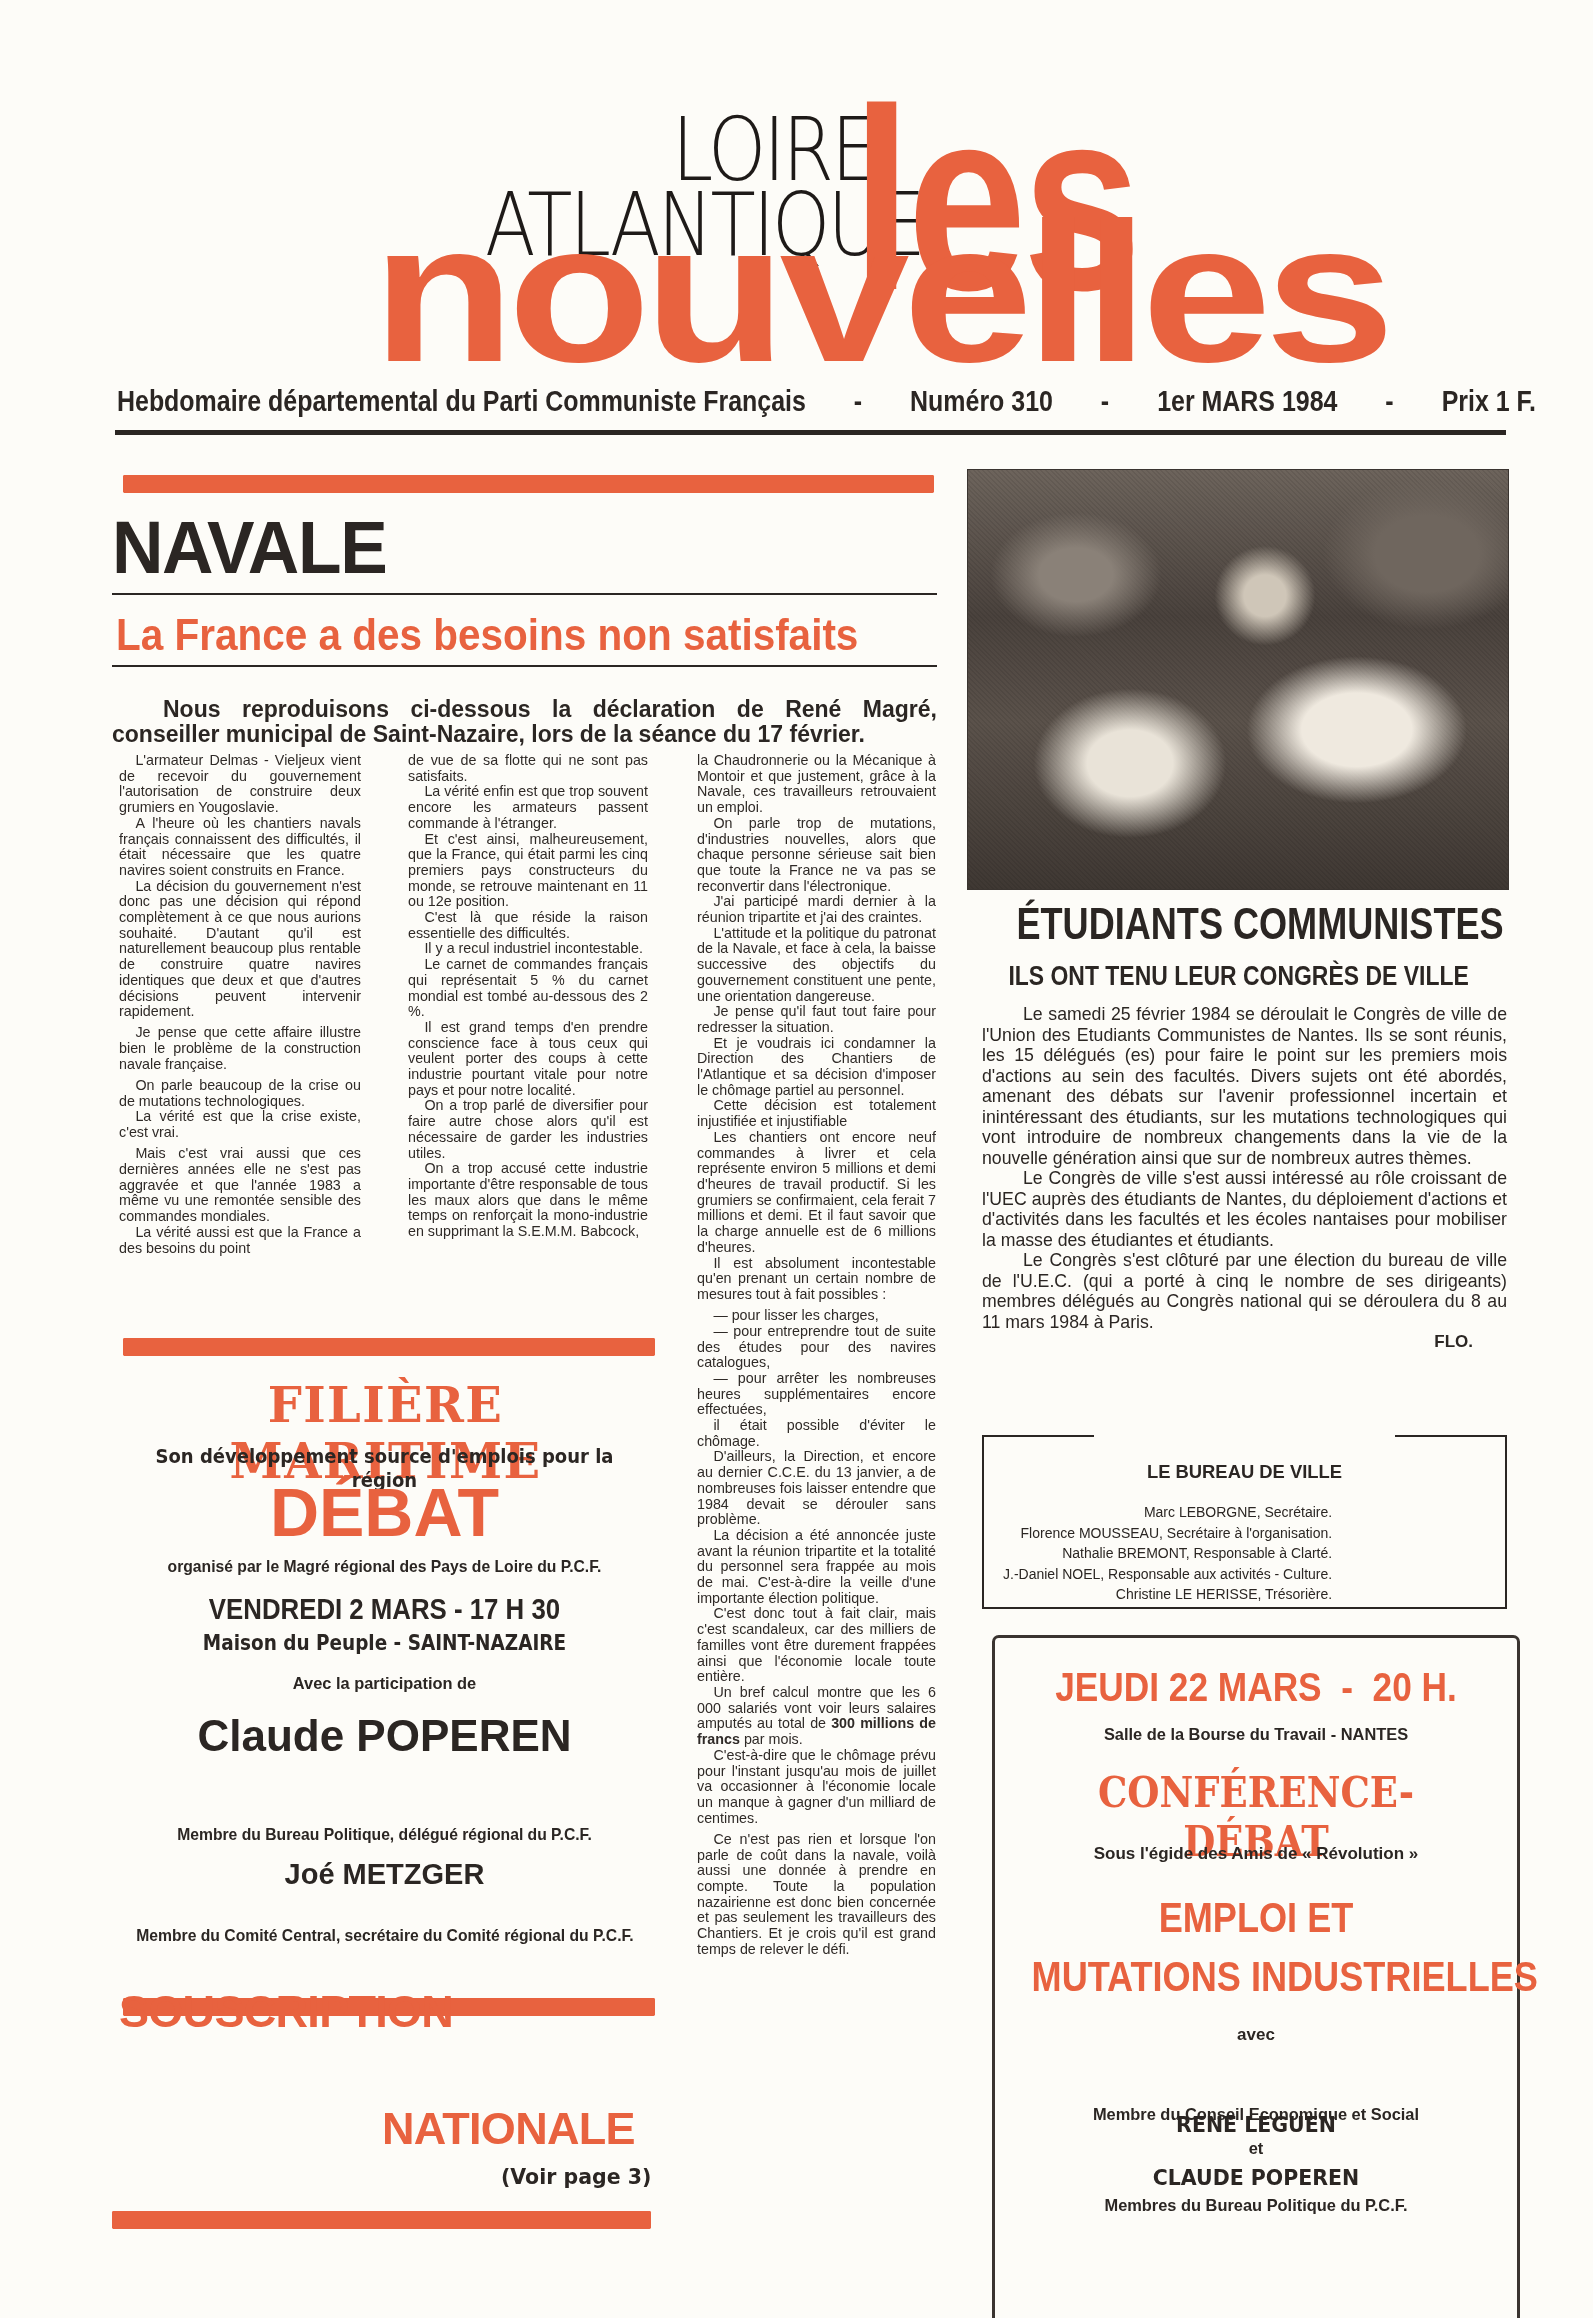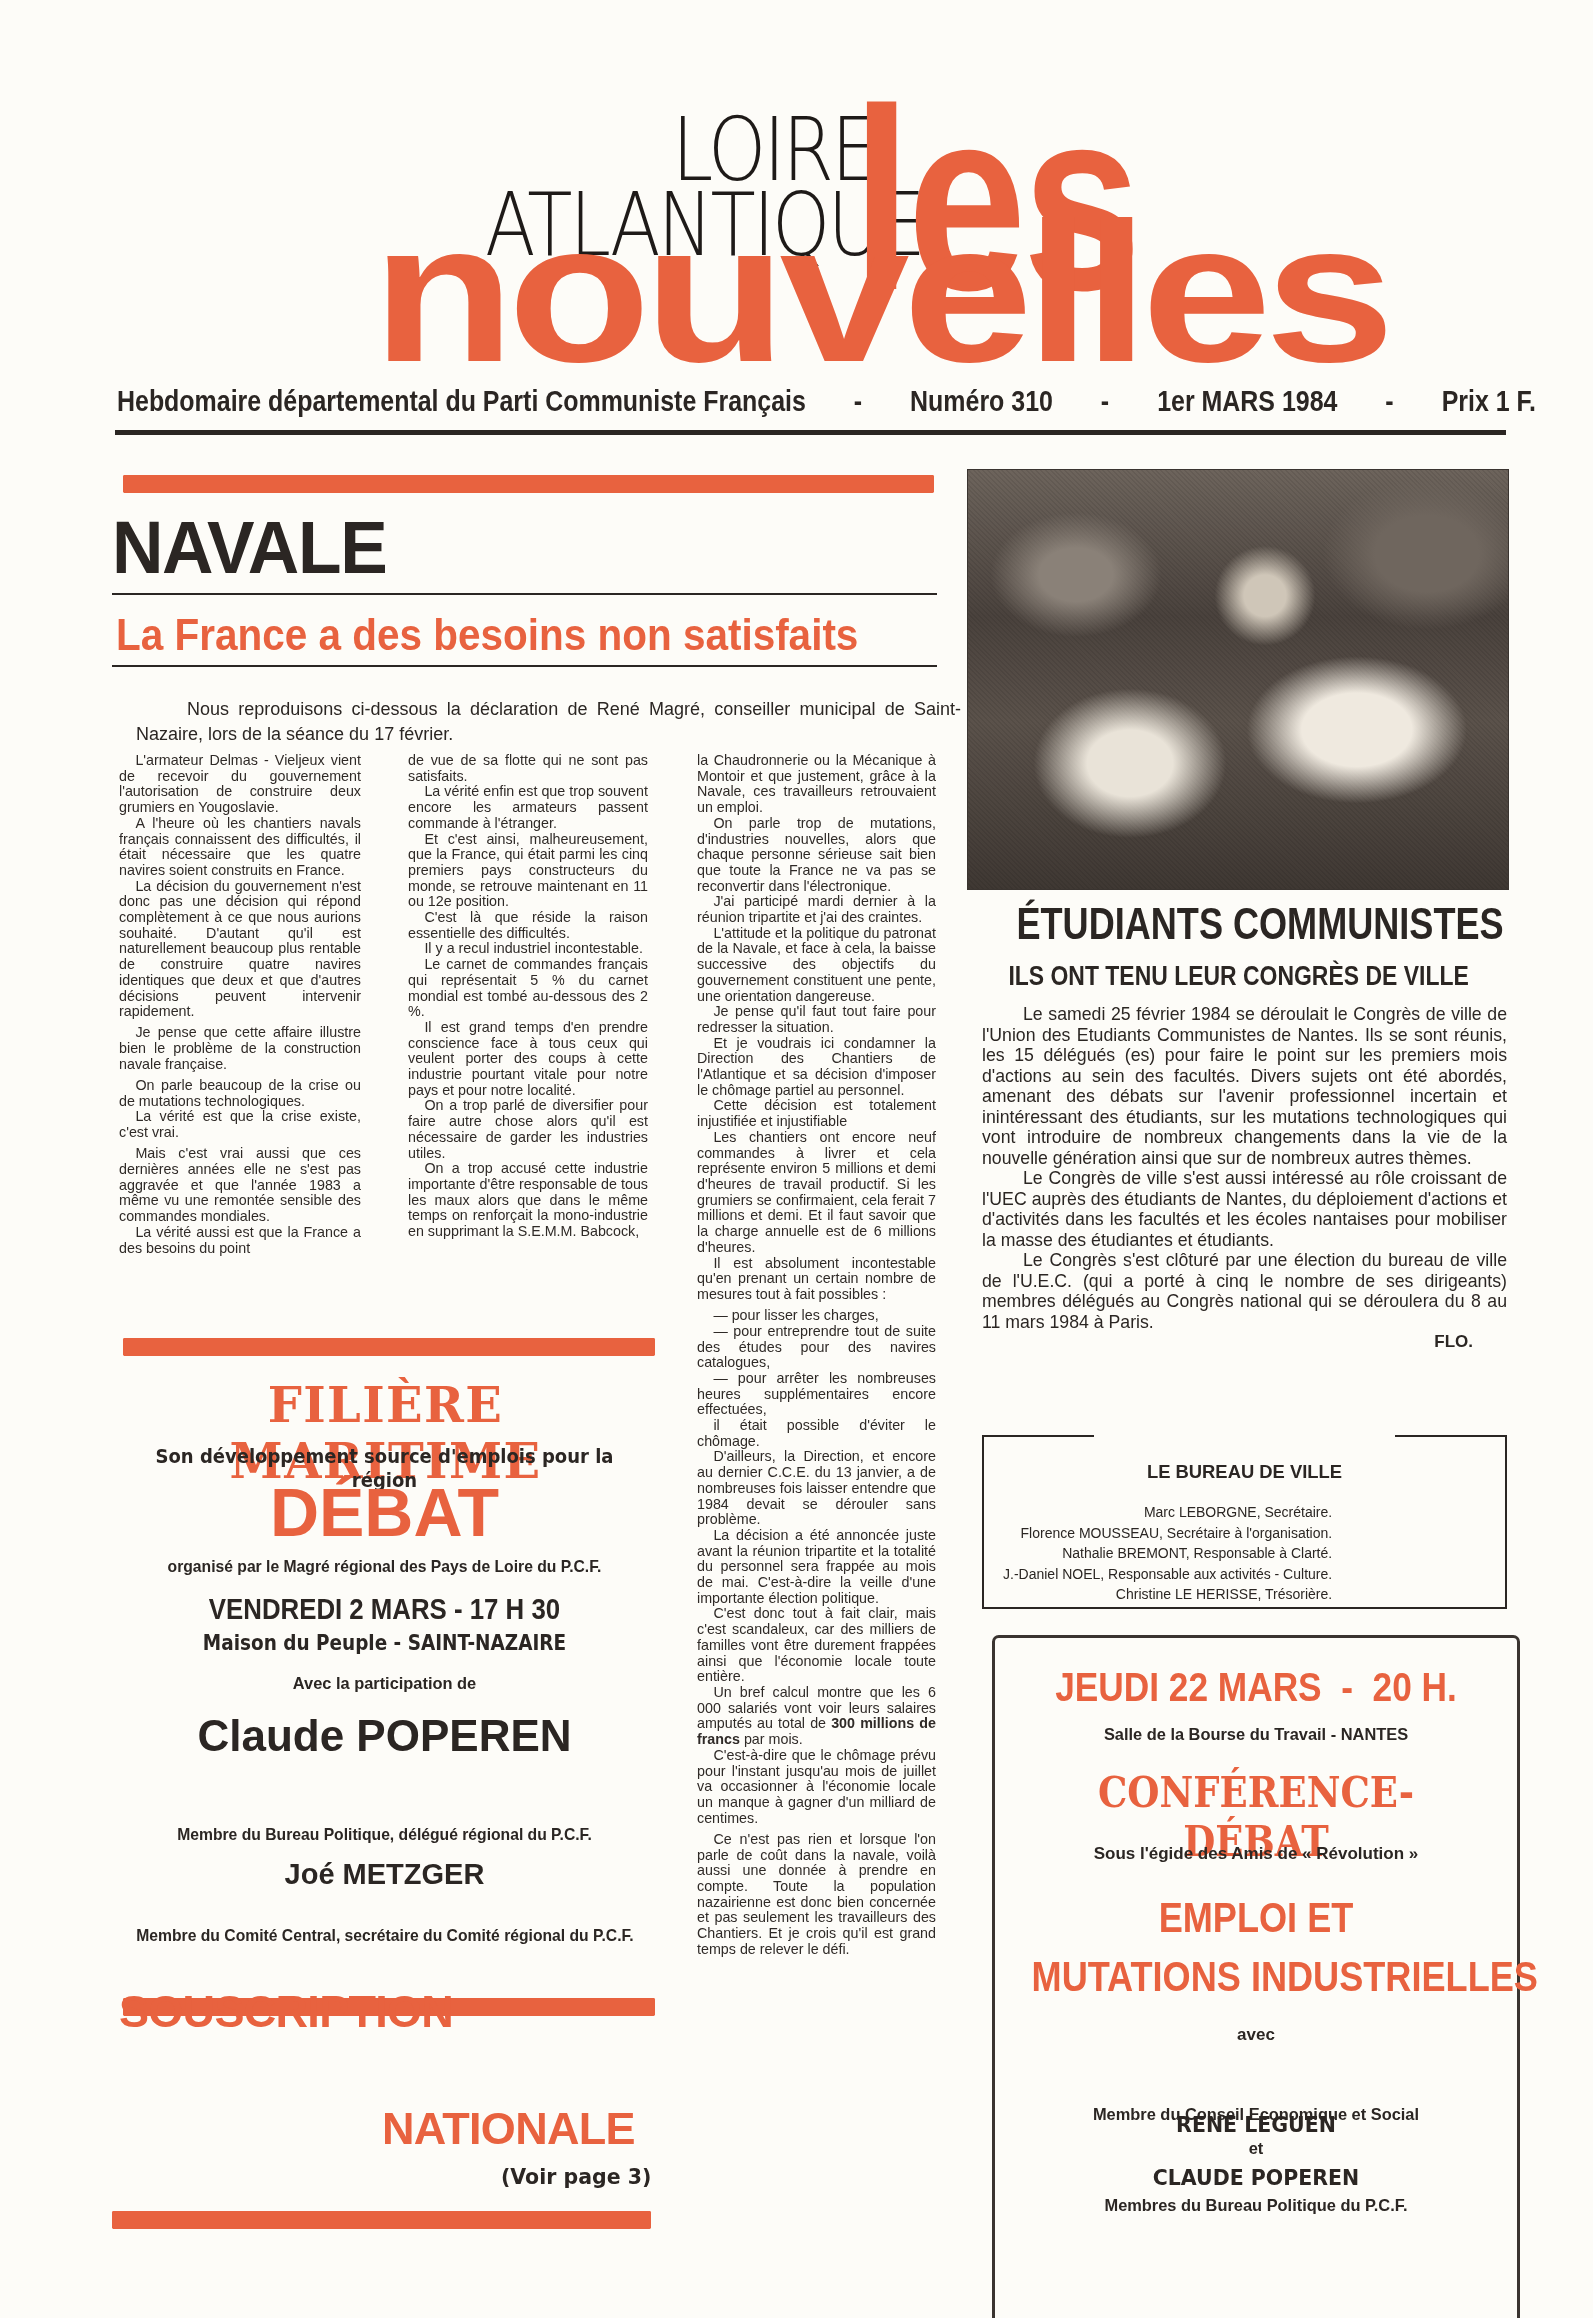--- a/index.html
+++ b/index.html
@@ -12,21 +12,21 @@
 
   
   .loire { font-family: "DejaVu Sans", sans-serif; font-weight: 200; font-size: 74px; line-height: 65px; letter-spacing: -2.7px; color: #1e1a18; transform: scaleY(1.18); transform-origin: top left; }
   .les { font-family: "Liberation Sans", sans-serif; font-weight: 900; font-size: 225px; line-height: 205px; color: #e8623f; letter-spacing: -4.1px; transform: scaleX(0.95) scaleY(1.15); transform-origin: top left; }
   .nouvelles { font-family: "Liberation Sans", sans-serif; font-weight: 900; font-size: 225px; line-height: 198px; color: #e8623f; letter-spacing: -6.8px; transform: scaleX(1.04) scaleY(0.88); transform-origin: top left; }
   .tagline { font-family: "Liberation Sans", sans-serif; font-weight: bold; font-size: 29px; display: flex; justify-content: space-between; transform: scaleX(0.86); transform-origin: left; width: 1650px; }
 
   
   .h-navale { font-weight: bold; font-size: 75px; letter-spacing: -1.4px; transform: scaleX(0.95); transform-origin: left; }
   .h-sub { font-weight: bold; font-size: 44px; transform: scaleX(0.92); transform-origin: left; white-space: nowrap; }
-  .lead { font-weight: normal; font-size: 18px; line-height: 24.5px; text-indent: 51px; text-align: justify; margin-left: 24px; }
+  .lead { font-weight: bold; font-size: 23px; line-height: 24.5px; text-indent: 51px; text-align: justify; }
   .col { font-family: "Liberation Sans", sans-serif; font-size: 14.3px; line-height: 15.7px; text-align: justify; color: #2f2a27; }
   .col p { text-indent: 16.4px; }
   .col b { font-weight: bold; }
 
   
   .center { text-align: center; }
   .slab { font-family: "DejaVu Serif", serif; font-weight: bold; font-size: 48px; letter-spacing: 1.4px; }
   .bold { font-weight: bold; }
 
   

